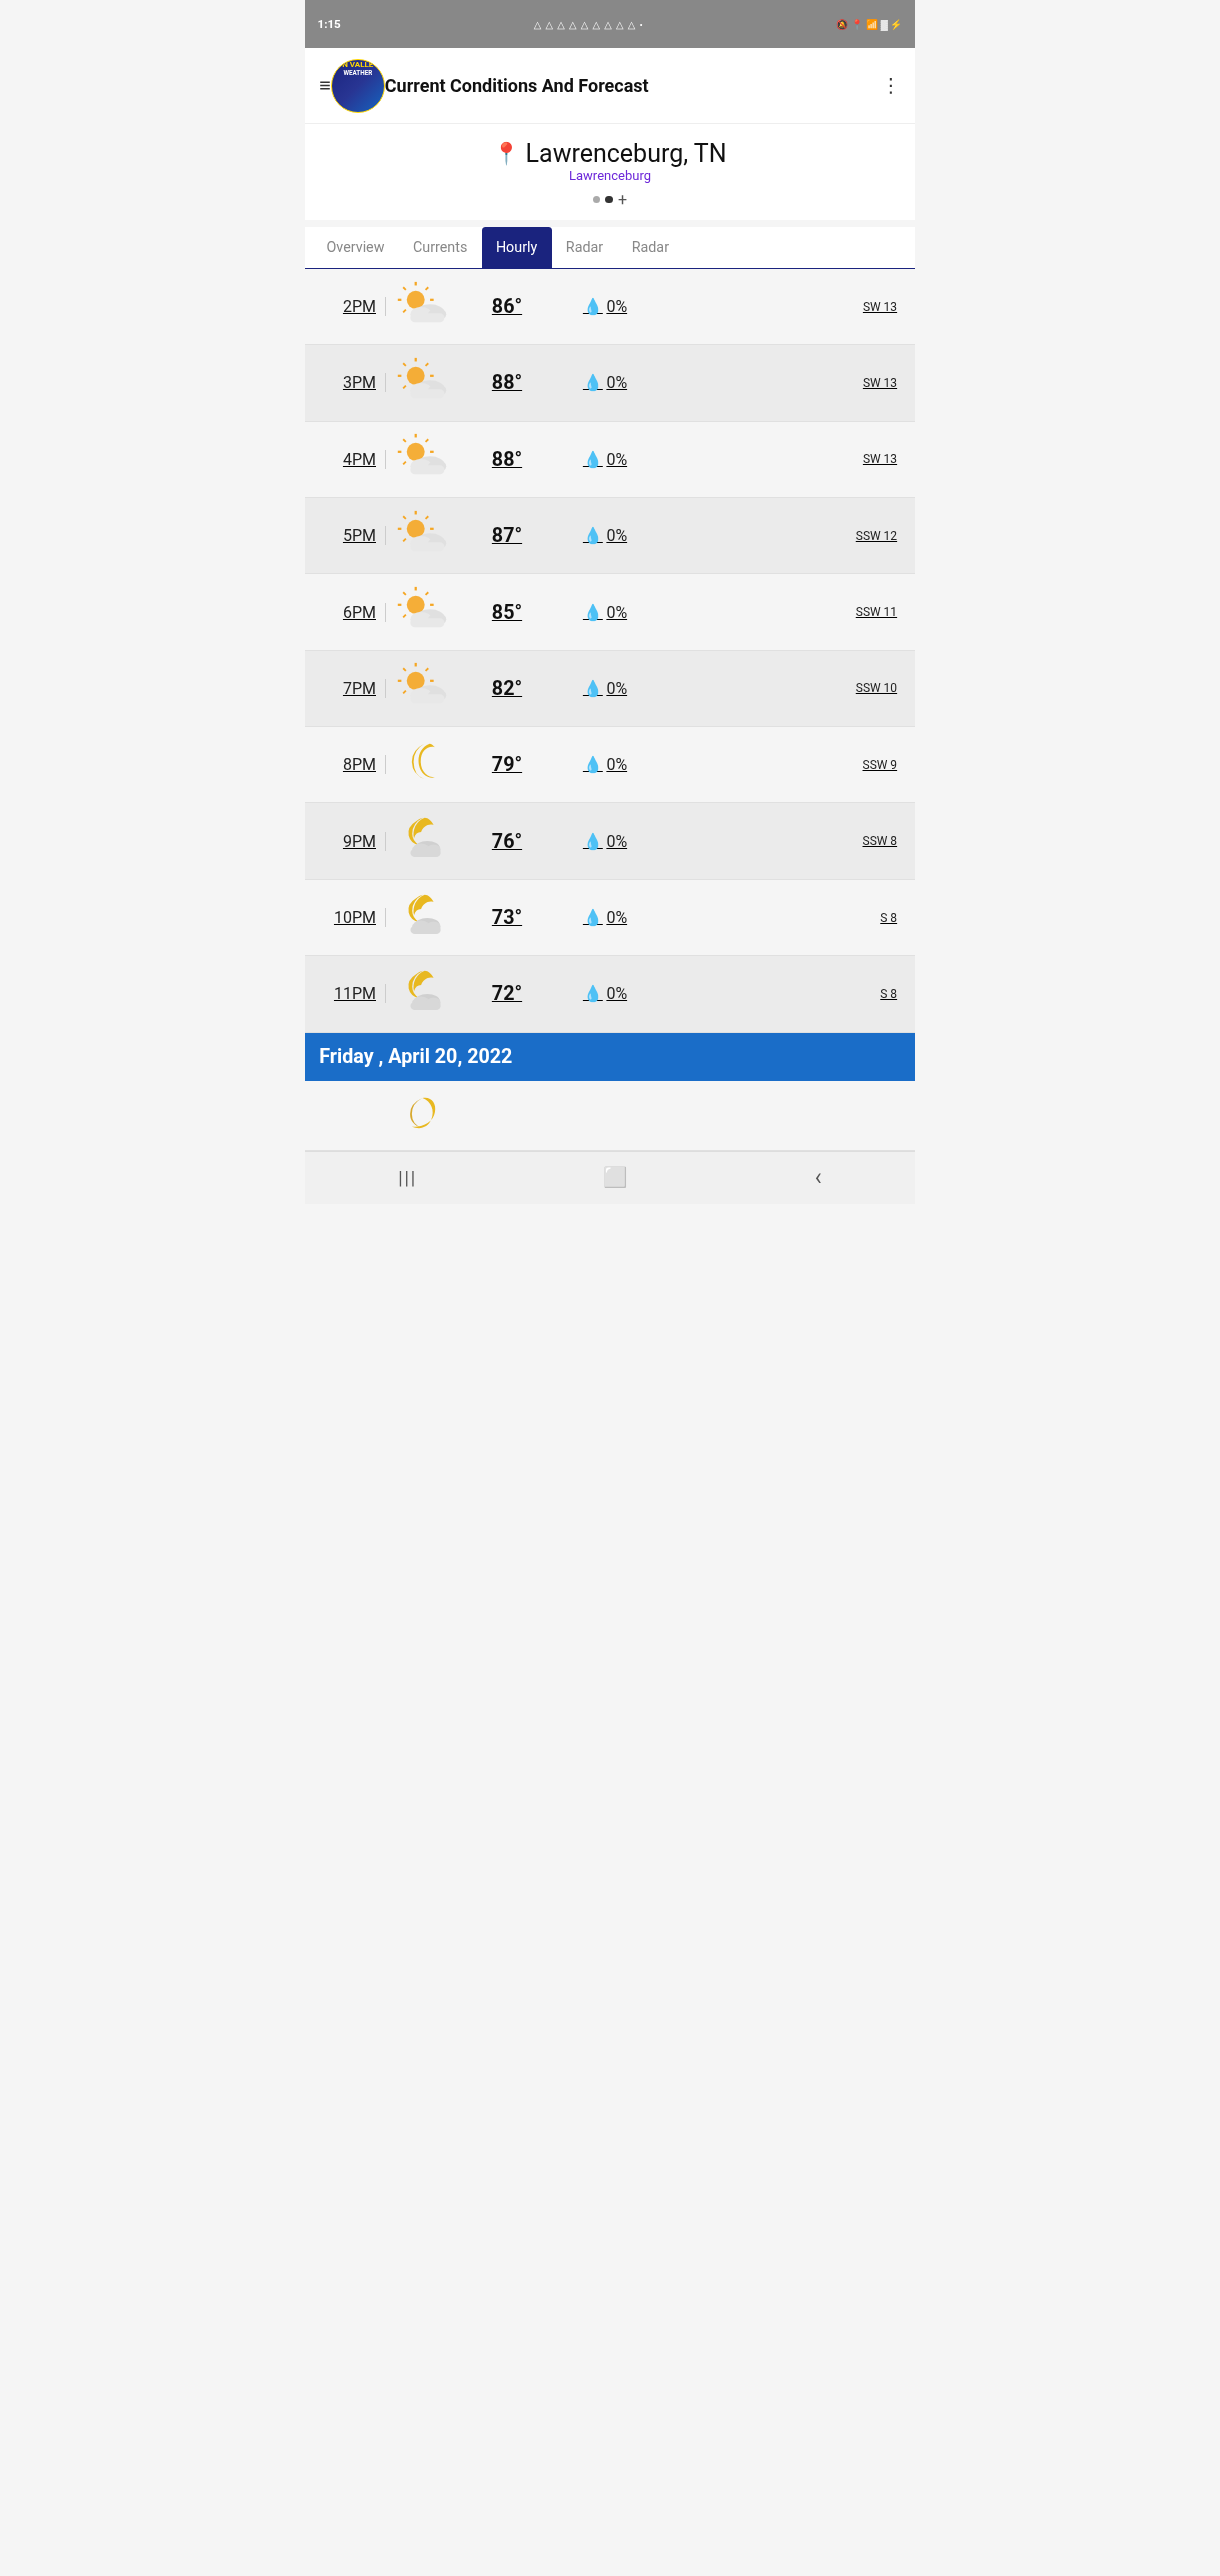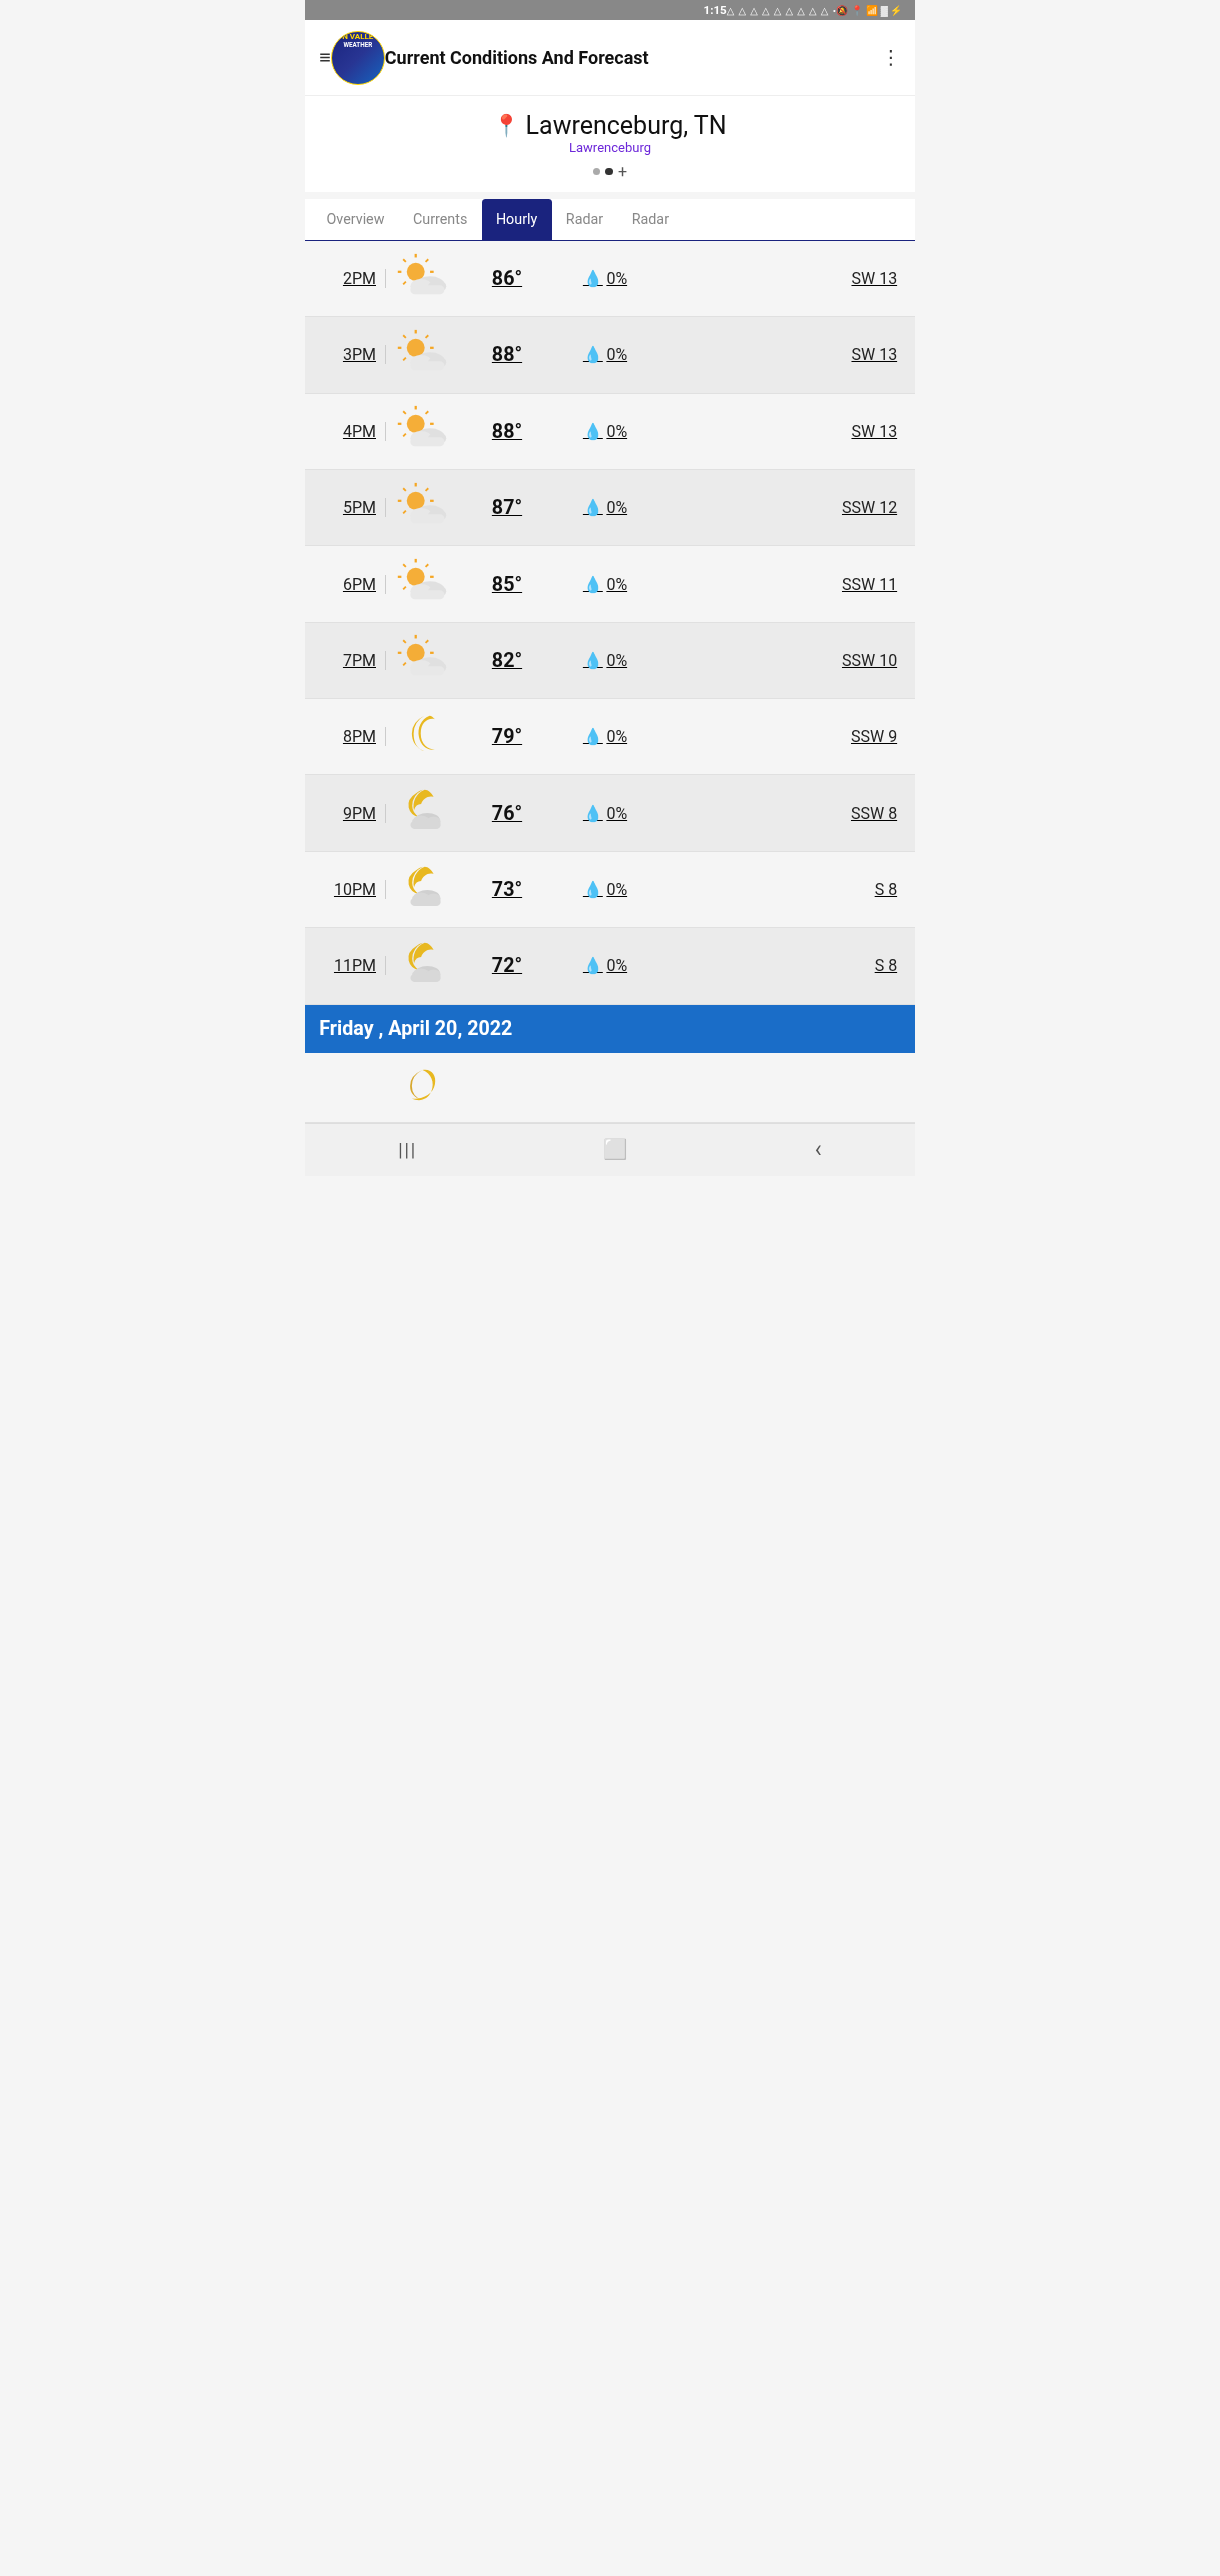--- a/index.html
+++ b/index.html
@@ -10,25 +10,25 @@
       width: 610px;
       margin: 0 auto;
       position: relative;
     }
 
     
     .status-bar {
       background: #888;
       color: white;
       display: flex;
-      justify-content: flex-end;
+      justify-content: space-between;
       align-items: center;
       padding: 5.4px 12.5px;
       font-size: 11.6px;
-      height: 20px;
+      height: 48px;
     }
     .status-left { font-weight: bold; }
     .status-icons { display: flex; gap: 3.6px; align-items: center; font-size: 9.8px; }
 
     
     .app-header {
       background: white;
       display: flex;
       align-items: center;
       justify-content: space-between;
@@ -169,21 +169,21 @@
       display: flex;
       align-items: center;
       justify-content: center;
       gap: 3.6px;
       flex-shrink: 0;
     }
     .rain-drop { color: #1a6dc8; font-size: 16px; }
     .hour-wind {
       flex: 1;
       text-align: right;
-      font-size: 16px;
+      font-size: 12px;
       color: #222;
       padding-right: 10.7px;
     }
 
     
     .date-banner {
       background: #1a6dc8;
       color: white;
       font-size: 19.7px;
       font-weight: bold;

